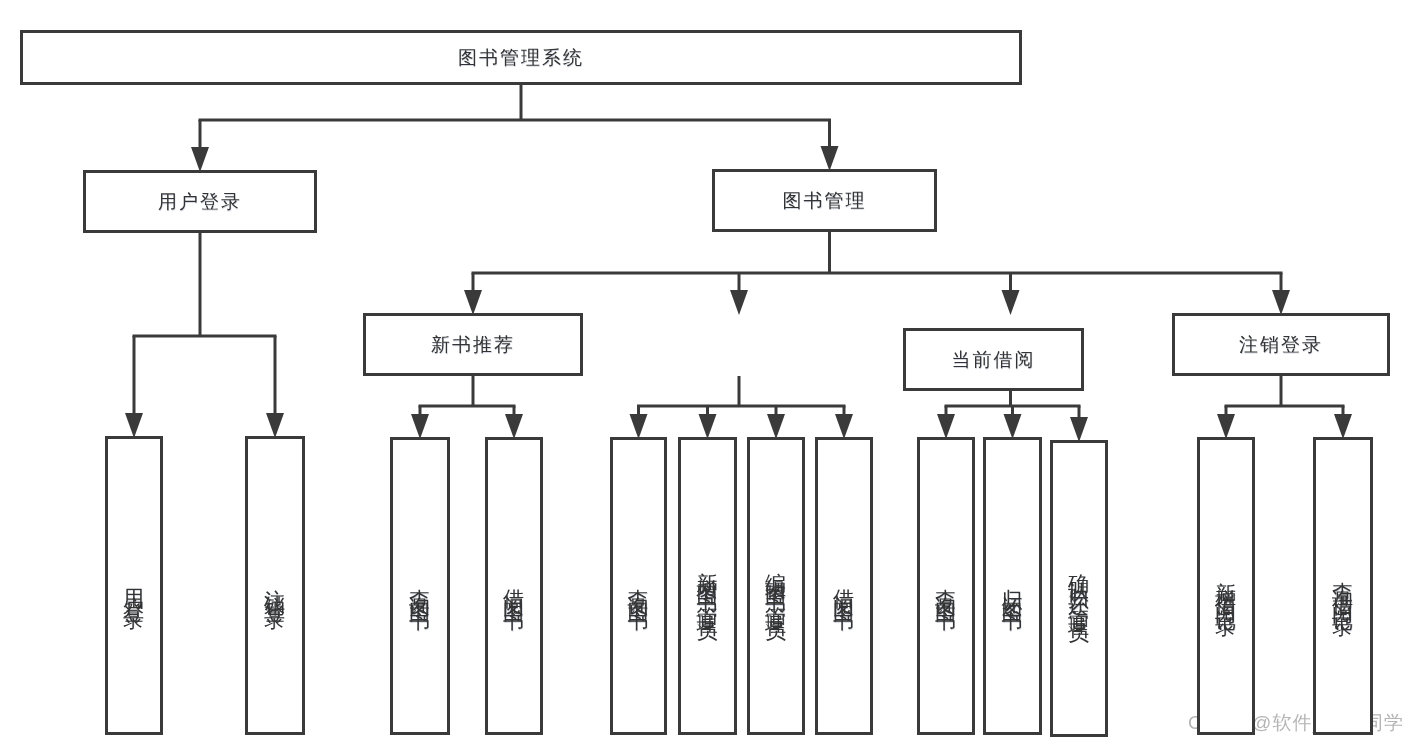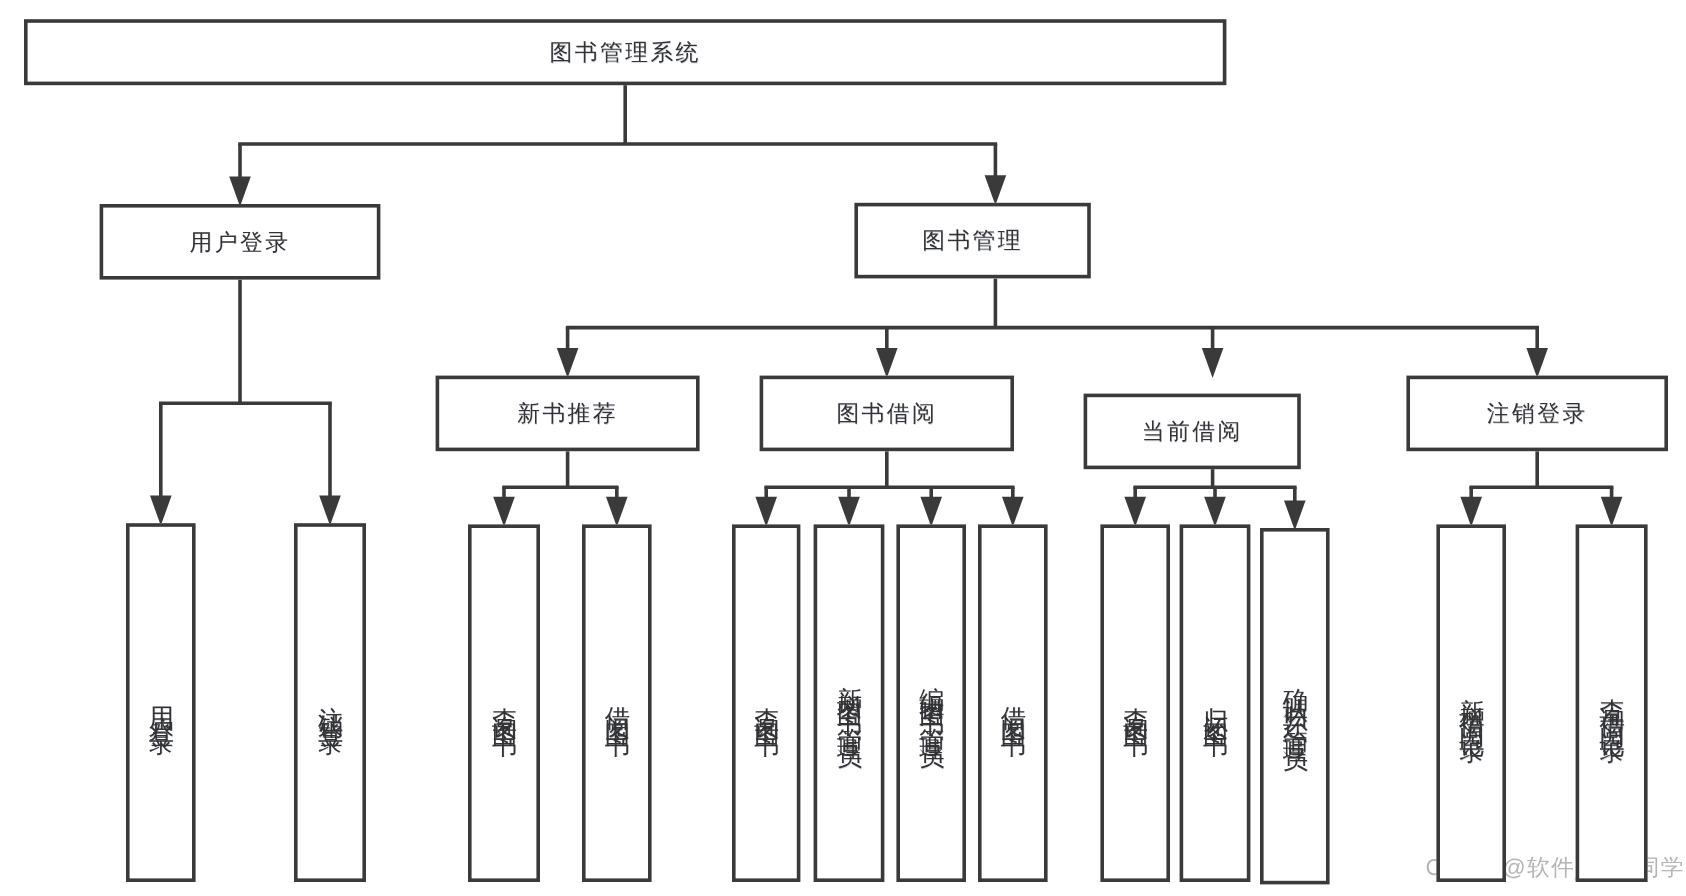--- a/index.html
+++ b/index.html
@@ -105,34 +105,31 @@
       <line x1="1079" y1="406" x2="1079" y2="419" stroke="#3a3a3a" stroke-width="3"></line>
       <polygon points="1070,417 1088,417 1079,442" fill="#3a3a3a"></polygon>
       <line x1="1281" y1="376" x2="1281" y2="406" stroke="#3a3a3a" stroke-width="3"></line>
       <line x1="1224.5" y1="406" x2="1344.5" y2="406" stroke="#3a3a3a" stroke-width="3"></line>
       <line x1="1226" y1="406" x2="1226" y2="416" stroke="#3a3a3a" stroke-width="3"></line>
       <polygon points="1217,414 1235,414 1226,439" fill="#3a3a3a"></polygon>
       <line x1="1343" y1="406" x2="1343" y2="416" stroke="#3a3a3a" stroke-width="3"></line>
       <polygon points="1334,414 1352,414 1343,439" fill="#3a3a3a"></polygon>
     </svg>
   <div id="watermark" style="left: 1188px; top: 710px; color: rgb(181, 181, 181);">CSDN @软件_小贺同学</div>
-<div class="node h" style="left: 20px; top: 16px; width: 1002px; height: 55px;">
+<div class="node h" style="left: 20px; top: 30px; width: 1002px; height: 55px;">
       <span class="lbl">图书管理系统</span>
     </div>
     <div class="node h" style="left: 83px; top: 170px; width: 234px; height: 63px;">
       <span class="lbl">用户登录</span>
     </div>
-    <div class="node h" style="left: 712px; top: 169px; width: 197px; height: 63px;">
+    <div class="node h" style="left: 712px; top: 169px; width: 225px; height: 63px;">
       <span class="lbl">图书管理</span>
     </div>
     <div class="node h" style="left: 363px; top: 313px; width: 220px; height: 63px; justify-content: center;">
       <span class="lbl">新书推荐</span>
-    </div>
-    <div class="node h" style="left: 633px; top: 313px; width: 212px; height: 63px;">
-      <span class="lbl">图书借阅</span>
     </div>
     <div class="node h" style="left: 903px; top: 328px; width: 181px; height: 63px; font-family: Liberation Serif, serif;">
       <span class="lbl">当前借阅</span>
     </div>
     <div class="node h" style="left: 1172px; top: 313px; width: 218px; height: 63px;">
       <span class="lbl">注销登录</span>
     </div>
     <div class="node v" style="left: 105px; top: 436px; width: 58px; height: 299px;">
       <span class="lbl">用户登录</span>
     </div>

